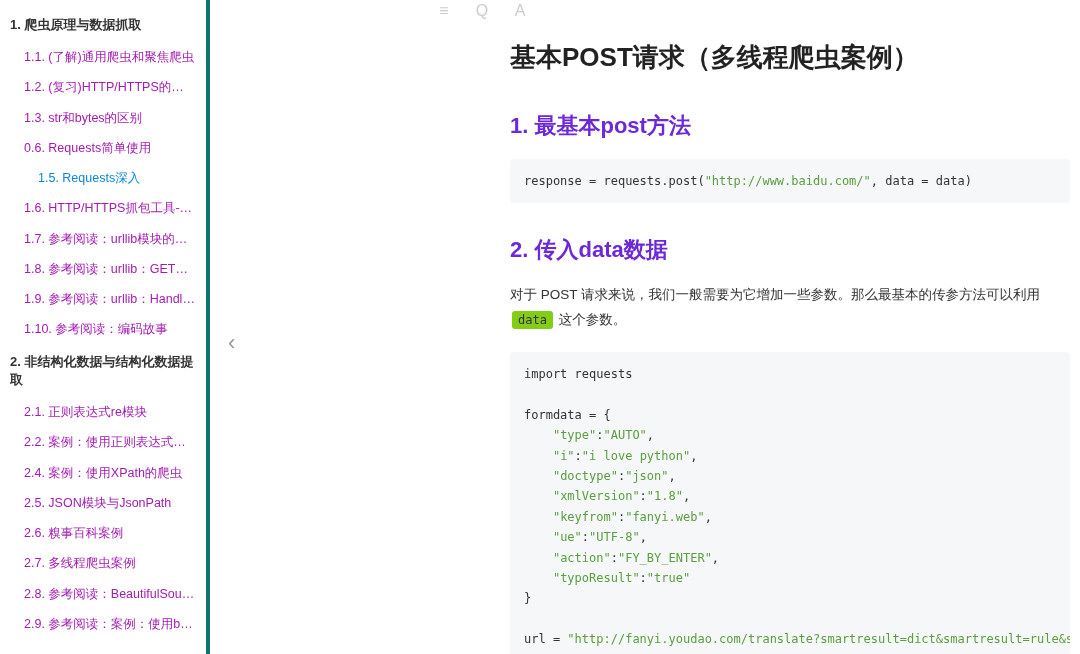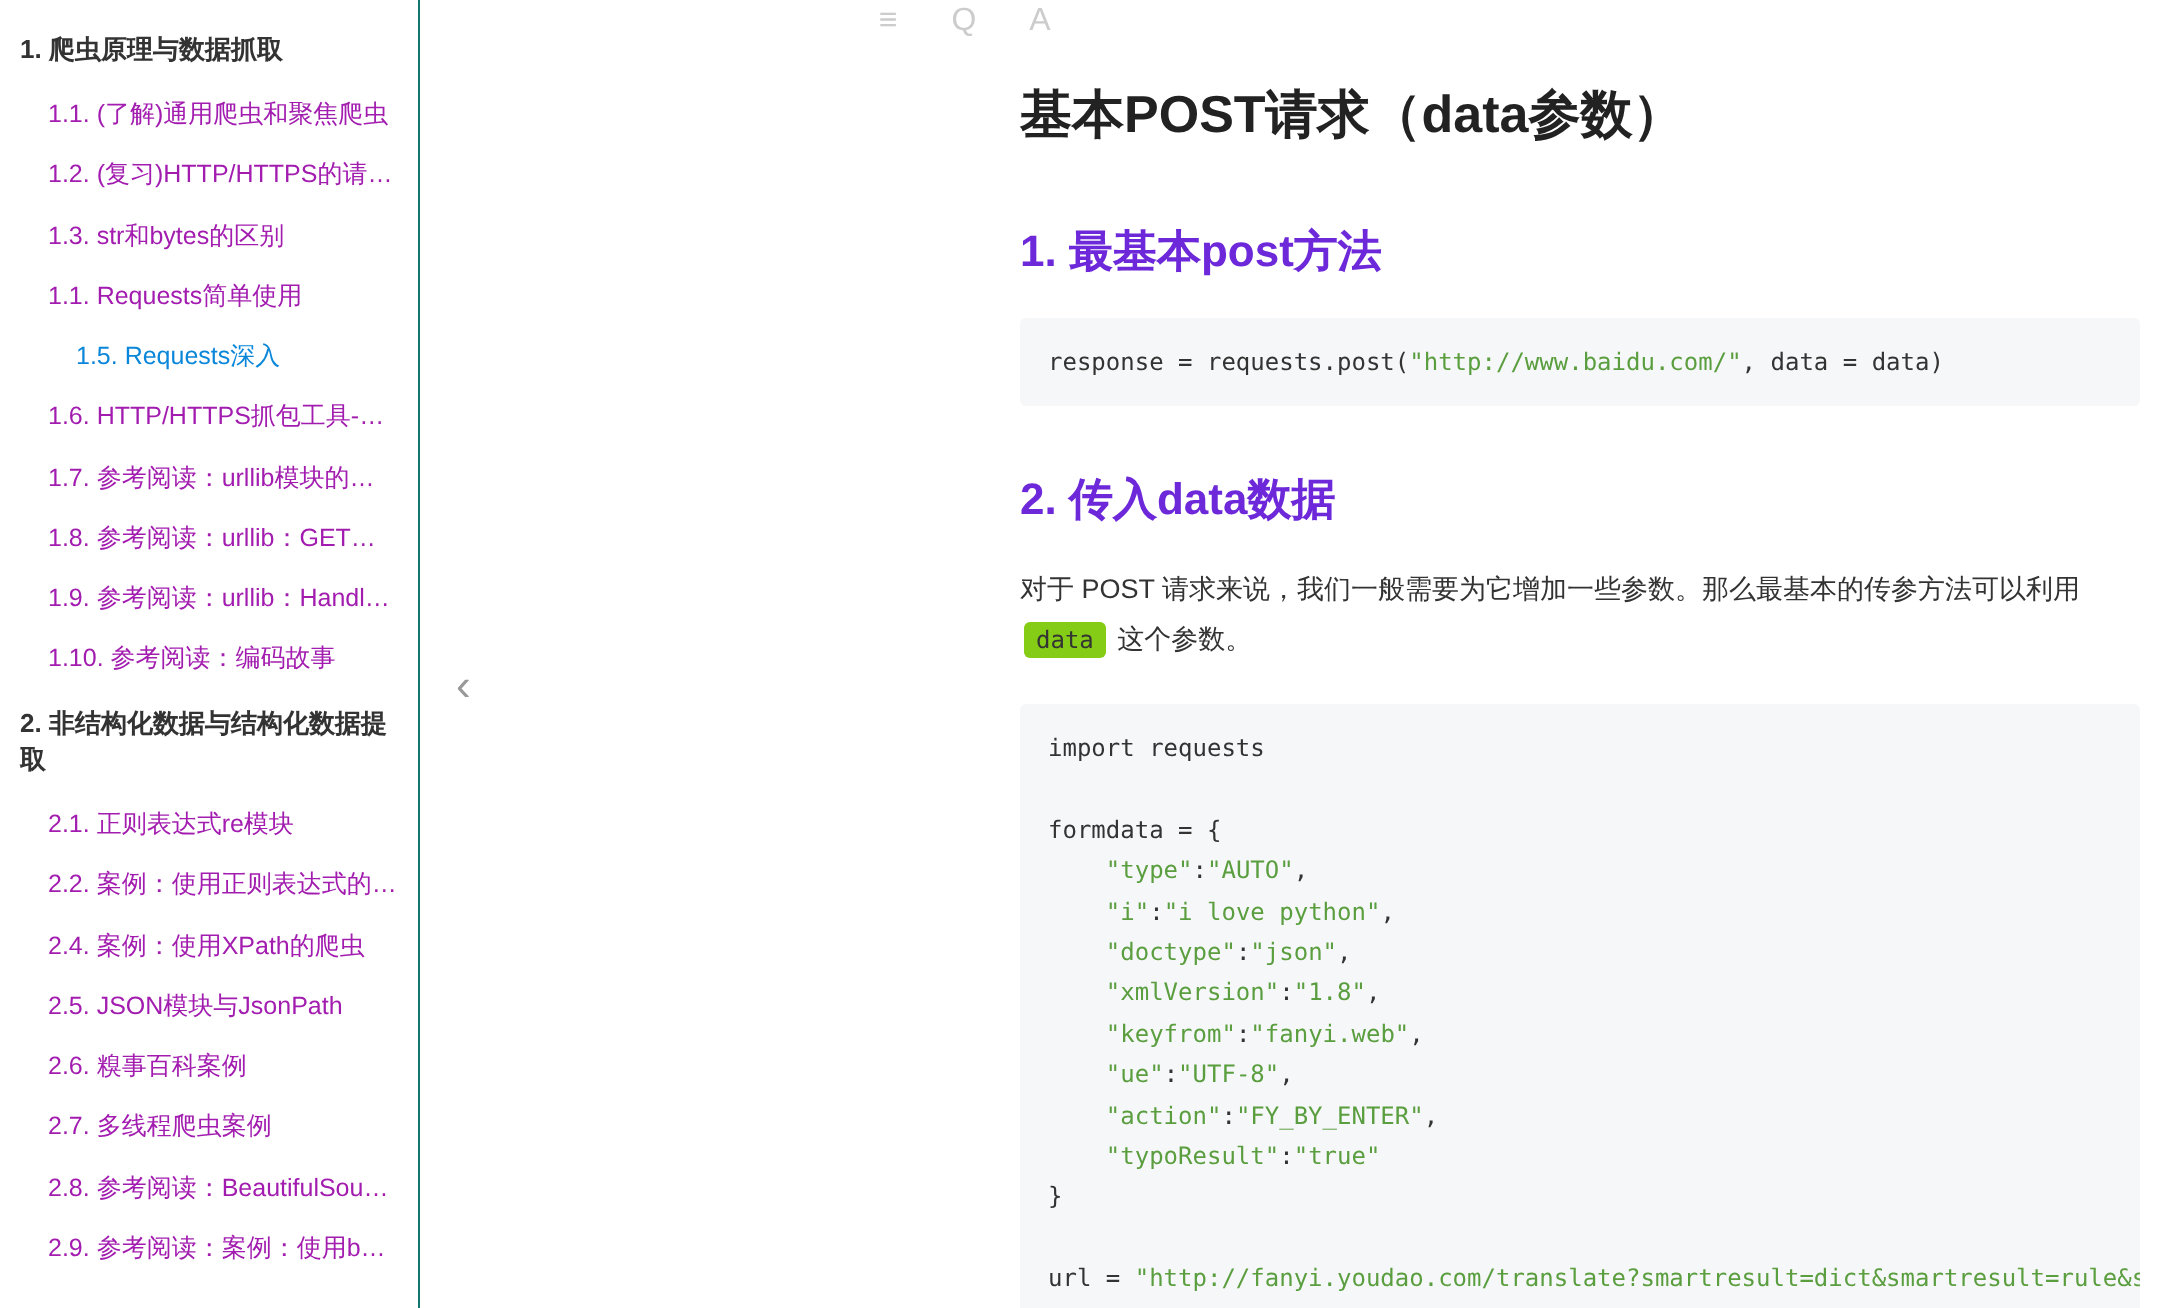--- a/index.html
+++ b/index.html
@@ -1,18 +1,18 @@
 <!DOCTYPE html>
 <html><head>
 <meta charset="utf-8">
 <style>
   * { margin: 0; padding: 0; box-sizing: border-box; }
   body { font-family: "Helvetica Neue", Arial, "Microsoft YaHei", sans-serif; font-size: 13px; color: #333; background: #fff; }
   .layout { display: flex; height: 654px; width: 1080px; overflow: hidden; }
-  .sidebar { width: 210px; border-right: 1px solid #0f766e; overflow-y: auto; padding: 8px 0 8px 0; position: relative; }
+  .sidebar { width: 210px; border-right: 4px solid #0f766e; overflow-y: auto; padding: 8px 0 8px 0; position: relative; }
   .sidebar::-webkit-scrollbar { width: 6px; }
   .sidebar::-webkit-scrollbar-thumb { background: #ccc; border-radius: 3px; }
   .chapter { font-weight: 600; font-size: 13px; padding: 8px 12px 8px 10px; color: #333; line-height: 1.4; cursor: pointer; }
   .item { font-size: 12.5px; padding: 7px 10px 7px 24px; color: #a21caf; line-height: 1.3; cursor: pointer; white-space: nowrap; overflow: hidden; text-overflow: ellipsis; }
   .item.active { color: #0b87da; font-weight: 500; padding-left: 38px; }
   .toolbar { position: absolute; top: 2px; left: 225px; display: flex; gap: 20px; color: #bbb; font-size: 16px; }
   .content { flex: 1; padding: 40px 0 0 60px; position: relative; overflow: hidden; }
   .prev-arrow { position: absolute; left: 18px; top: 330px; color: #999; font-size: 22px; cursor: pointer; }
   .article { max-width: 560px; margin-left: 240px; }
   h1.title { font-size: 26px; font-weight: 700; margin-bottom: 36px; color: #222; }
@@ -26,21 +26,21 @@
 </style>
 </head>
 <body>
 
 <div class="layout">
   <nav class="sidebar">
     <div class="chapter">1. 爬虫原理与数据抓取</div>
     <div class="item">1.1. (了解)通用爬虫和聚焦爬虫</div>
     <div class="item">1.2. (复习)HTTP/HTTPS的请求与…</div>
     <div class="item">1.3. str和bytes的区别</div>
-    <div class="item">1.1. Requests简单使用</div>
+    <div class="item">0.6. Requests简单使用</div>
     <div class="item active">1.5. Requests深入</div>
     <div class="item">1.6. HTTP/HTTPS抓包工具-Fiddler</div>
     <div class="item">1.7. 参考阅读：urllib模块的基本…</div>
     <div class="item">1.8. 参考阅读：urllib：GET请求…</div>
     <div class="item">1.9. 参考阅读：urllib：Handler处…</div>
     <div class="item">1.10. 参考阅读：编码故事</div>
 
     <div class="chapter">2. 非结构化数据与结构化数据提取</div>
     <div class="item">2.1. 正则表达式re模块</div>
     <div class="item">2.2. 案例：使用正则表达式的爬虫</div>
@@ -56,21 +56,21 @@
   <div class="content">
     <div class="toolbar">
       <span class="icon-btn">≡</span>
       <span class="icon-btn">Q</span>
       <span class="icon-btn">A</span>
     </div>
 
     <div class="prev-arrow">‹</div>
 
     <article class="article">
-      <h1 class="title">基本POST请求（data参数）</h1>
+      <h1 class="title">基本POST请求（多线程爬虫案例）</h1>
 
       <h2 class="sect">1. 最基本post方法</h2>
       <div class="code"><span>response = requests.post(</span><span class="str">"http://www.baidu.com/"</span><span>, data = data)</span></div>
 
       <h2 class="sect">2. 传入data数据</h2>
       <p class="para">
         <span>对于 POST 请求来说，我们一般需要为它增加一些参数。那么最基本的传参方法可以利用 </span><span class="mono-inline">data</span><span> 这个参数。</span>
       </p>
 
       <div class="code" id="code2"><span class="kw">import</span> requests

